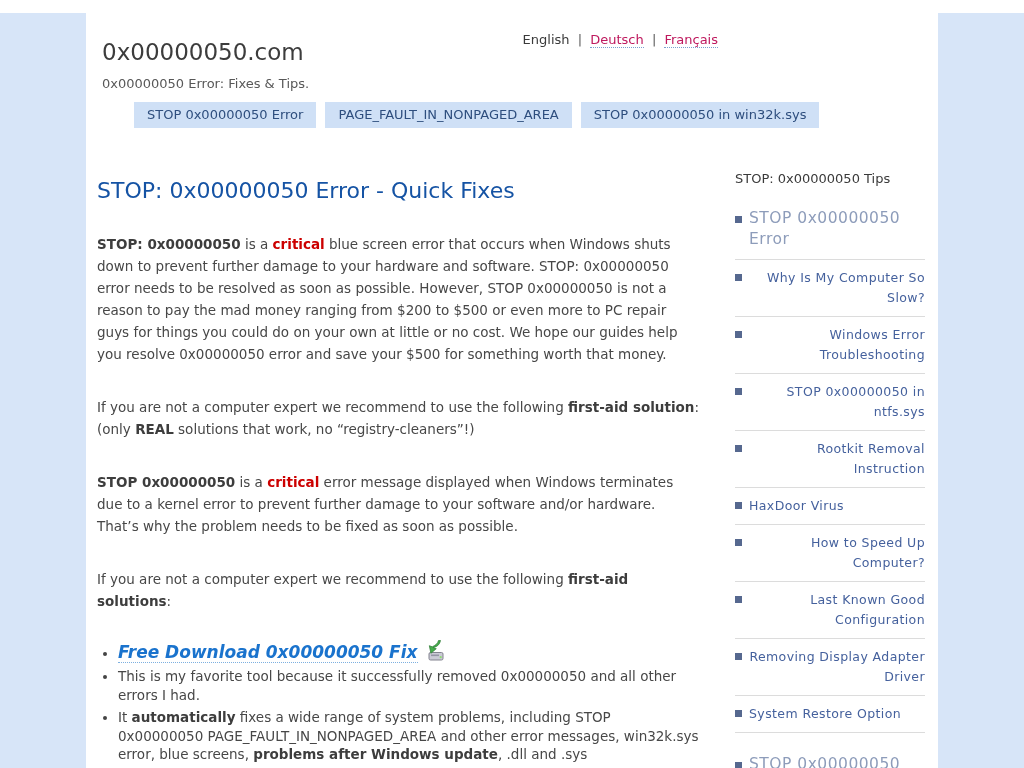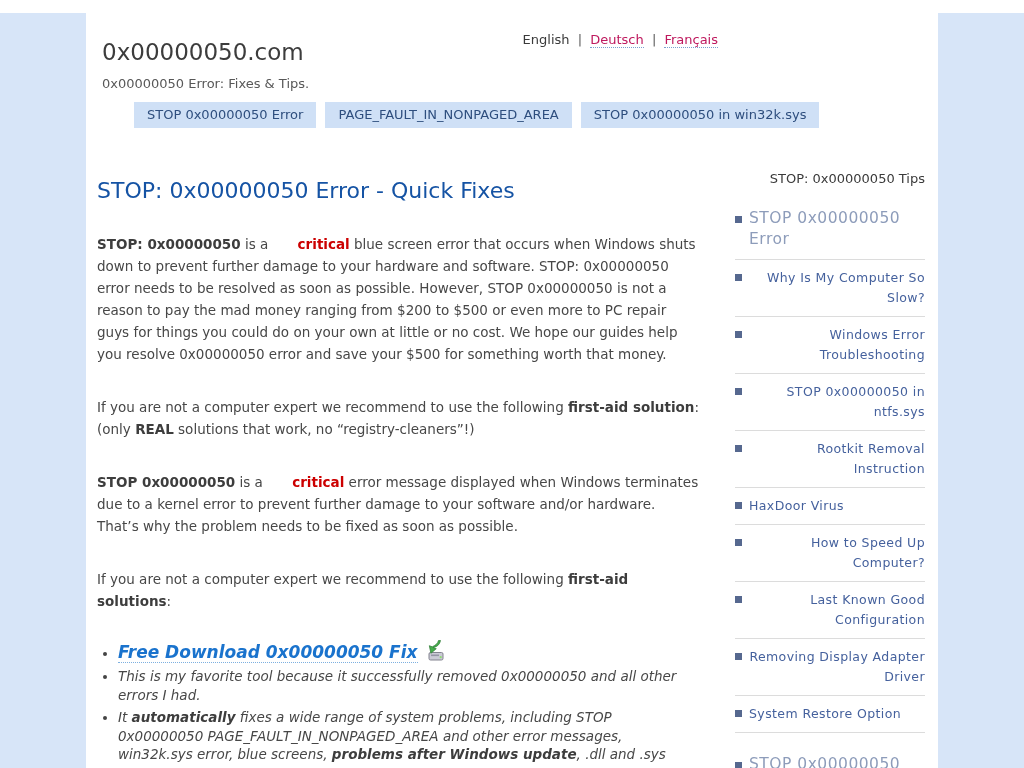--- a/index.html
+++ b/index.html
@@ -58,36 +58,36 @@
     font-weight: normal;
     color: #1553a4;
     margin: 51px 0 0 0;
   }
   p.para {
     font-size: 13.5px; line-height: 22px;
     color: #474747;
     margin: 31px 0 0 0;
   }
   .seg-b { font-weight: bold; color: #3d3d3d; }
-  .seg-r { font-weight: bold; color: #cc0000; margin-left: 25px; }
+  .seg-r { font-weight: bold; color: #cc0000; }
 
   ul.solutions { margin: 24px 0 0 0; padding: 0 0 0 21px; color: #474747; }
   ul.solutions li { margin-top: 4px; }
   li.li-download { font-size: 17px; line-height: 22px; margin-top: 0 !important; font-style: italic; }
   li.li-download::marker { color: #444; font-size: 14px; }
   .dl-link {
     color: #1a73cd; font-weight: bold; text-decoration: none; cursor: pointer;
     border-bottom: 1px dotted #7db0e0;
   }
   .dl-icon { display: inline-block; margin-left: 4px; transform: translateY(4px); }
-  li.li-text { font-size: 13.5px; line-height: 18.5px; font-style: italic; }
+  li.li-text { font-size: 13.5px; line-height: 18.5px; }
   li.li-text::marker { color: #444; }
 
   
-  .sb-title { margin-top: 43px; font-size: 13px; line-height: 16px; color: #3a3a3a; text-align: right; }
+  .sb-title { margin-top: 43px; font-size: 13px; line-height: 16px; color: #3a3a3a; }
   .sb-entry { display: flex; align-items: flex-start; border-bottom: 1px solid #dcdcdc; }
   .sb-bullet {
     flex: 0 0 7px; width: 7px; height: 7px;
     background: #56688f; margin-right: 7px;
   }
   .sb-heading { padding: 21px 0 9px 0; }
   .sb-heading .sb-bullet { margin-top: 8px; }
   .sb-heading-text {
     font-size: 15.5px; line-height: 21px;
     color: #8d9cba; letter-spacing: 0.5px;

